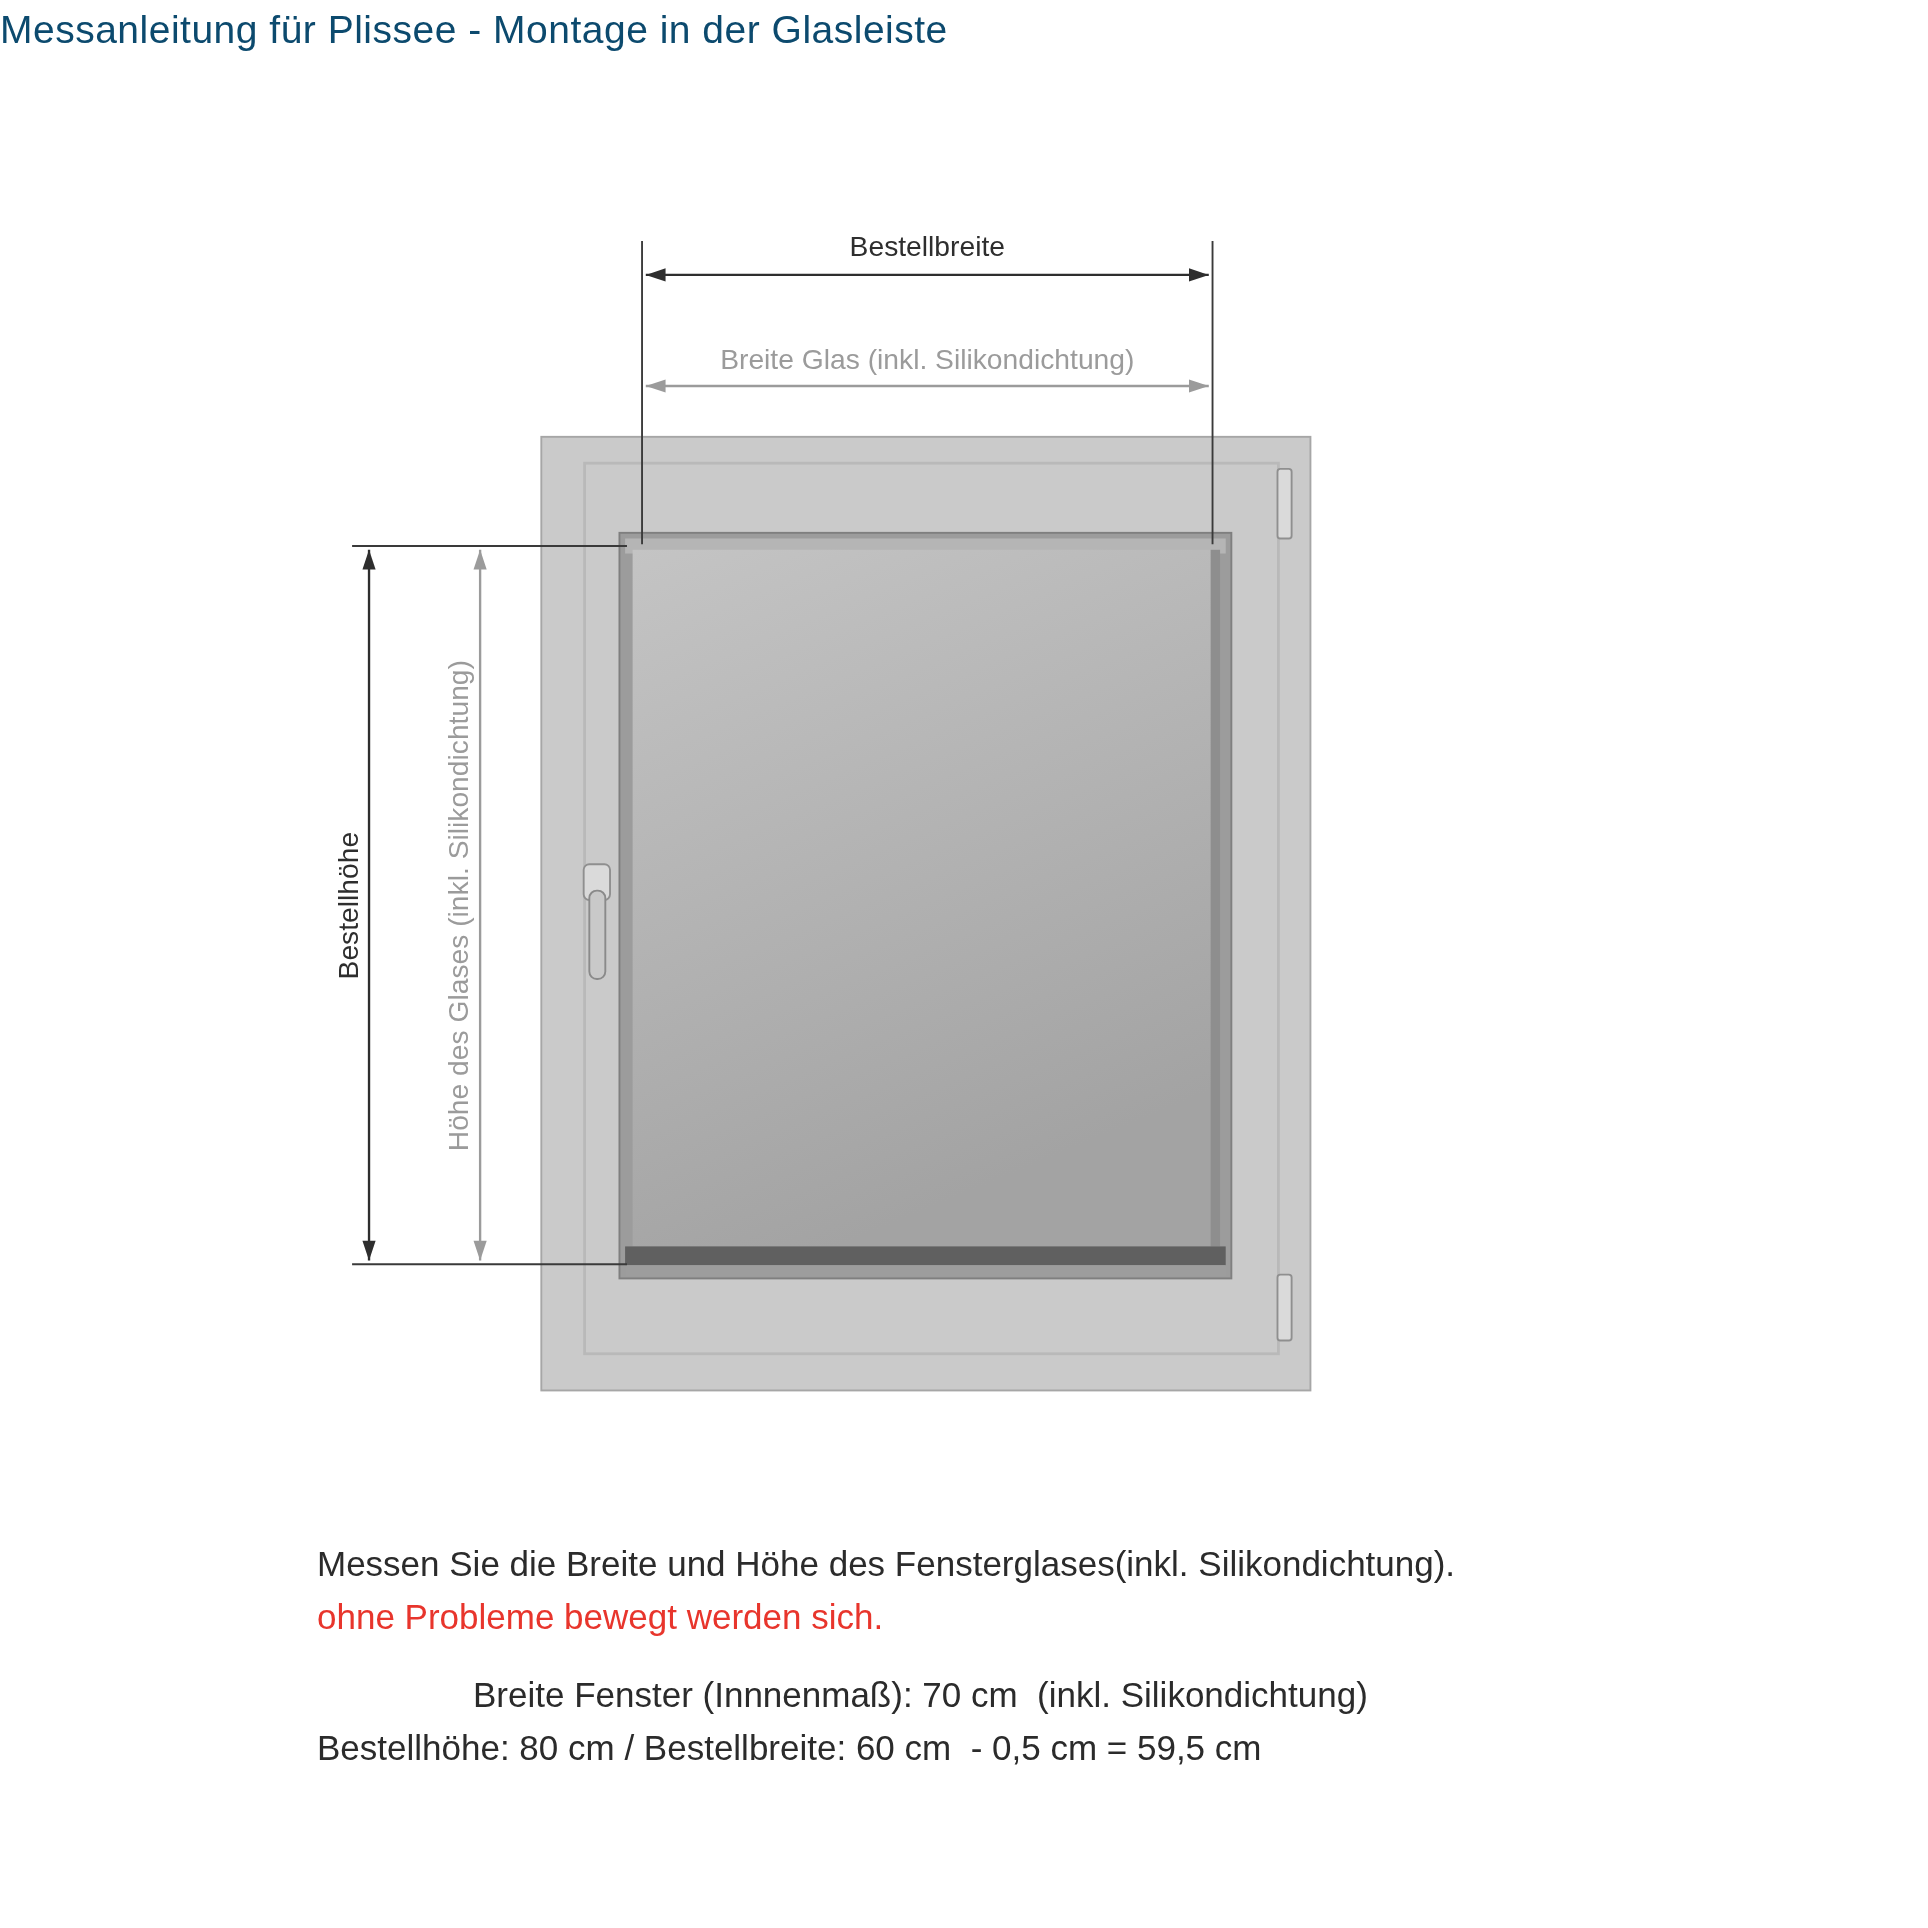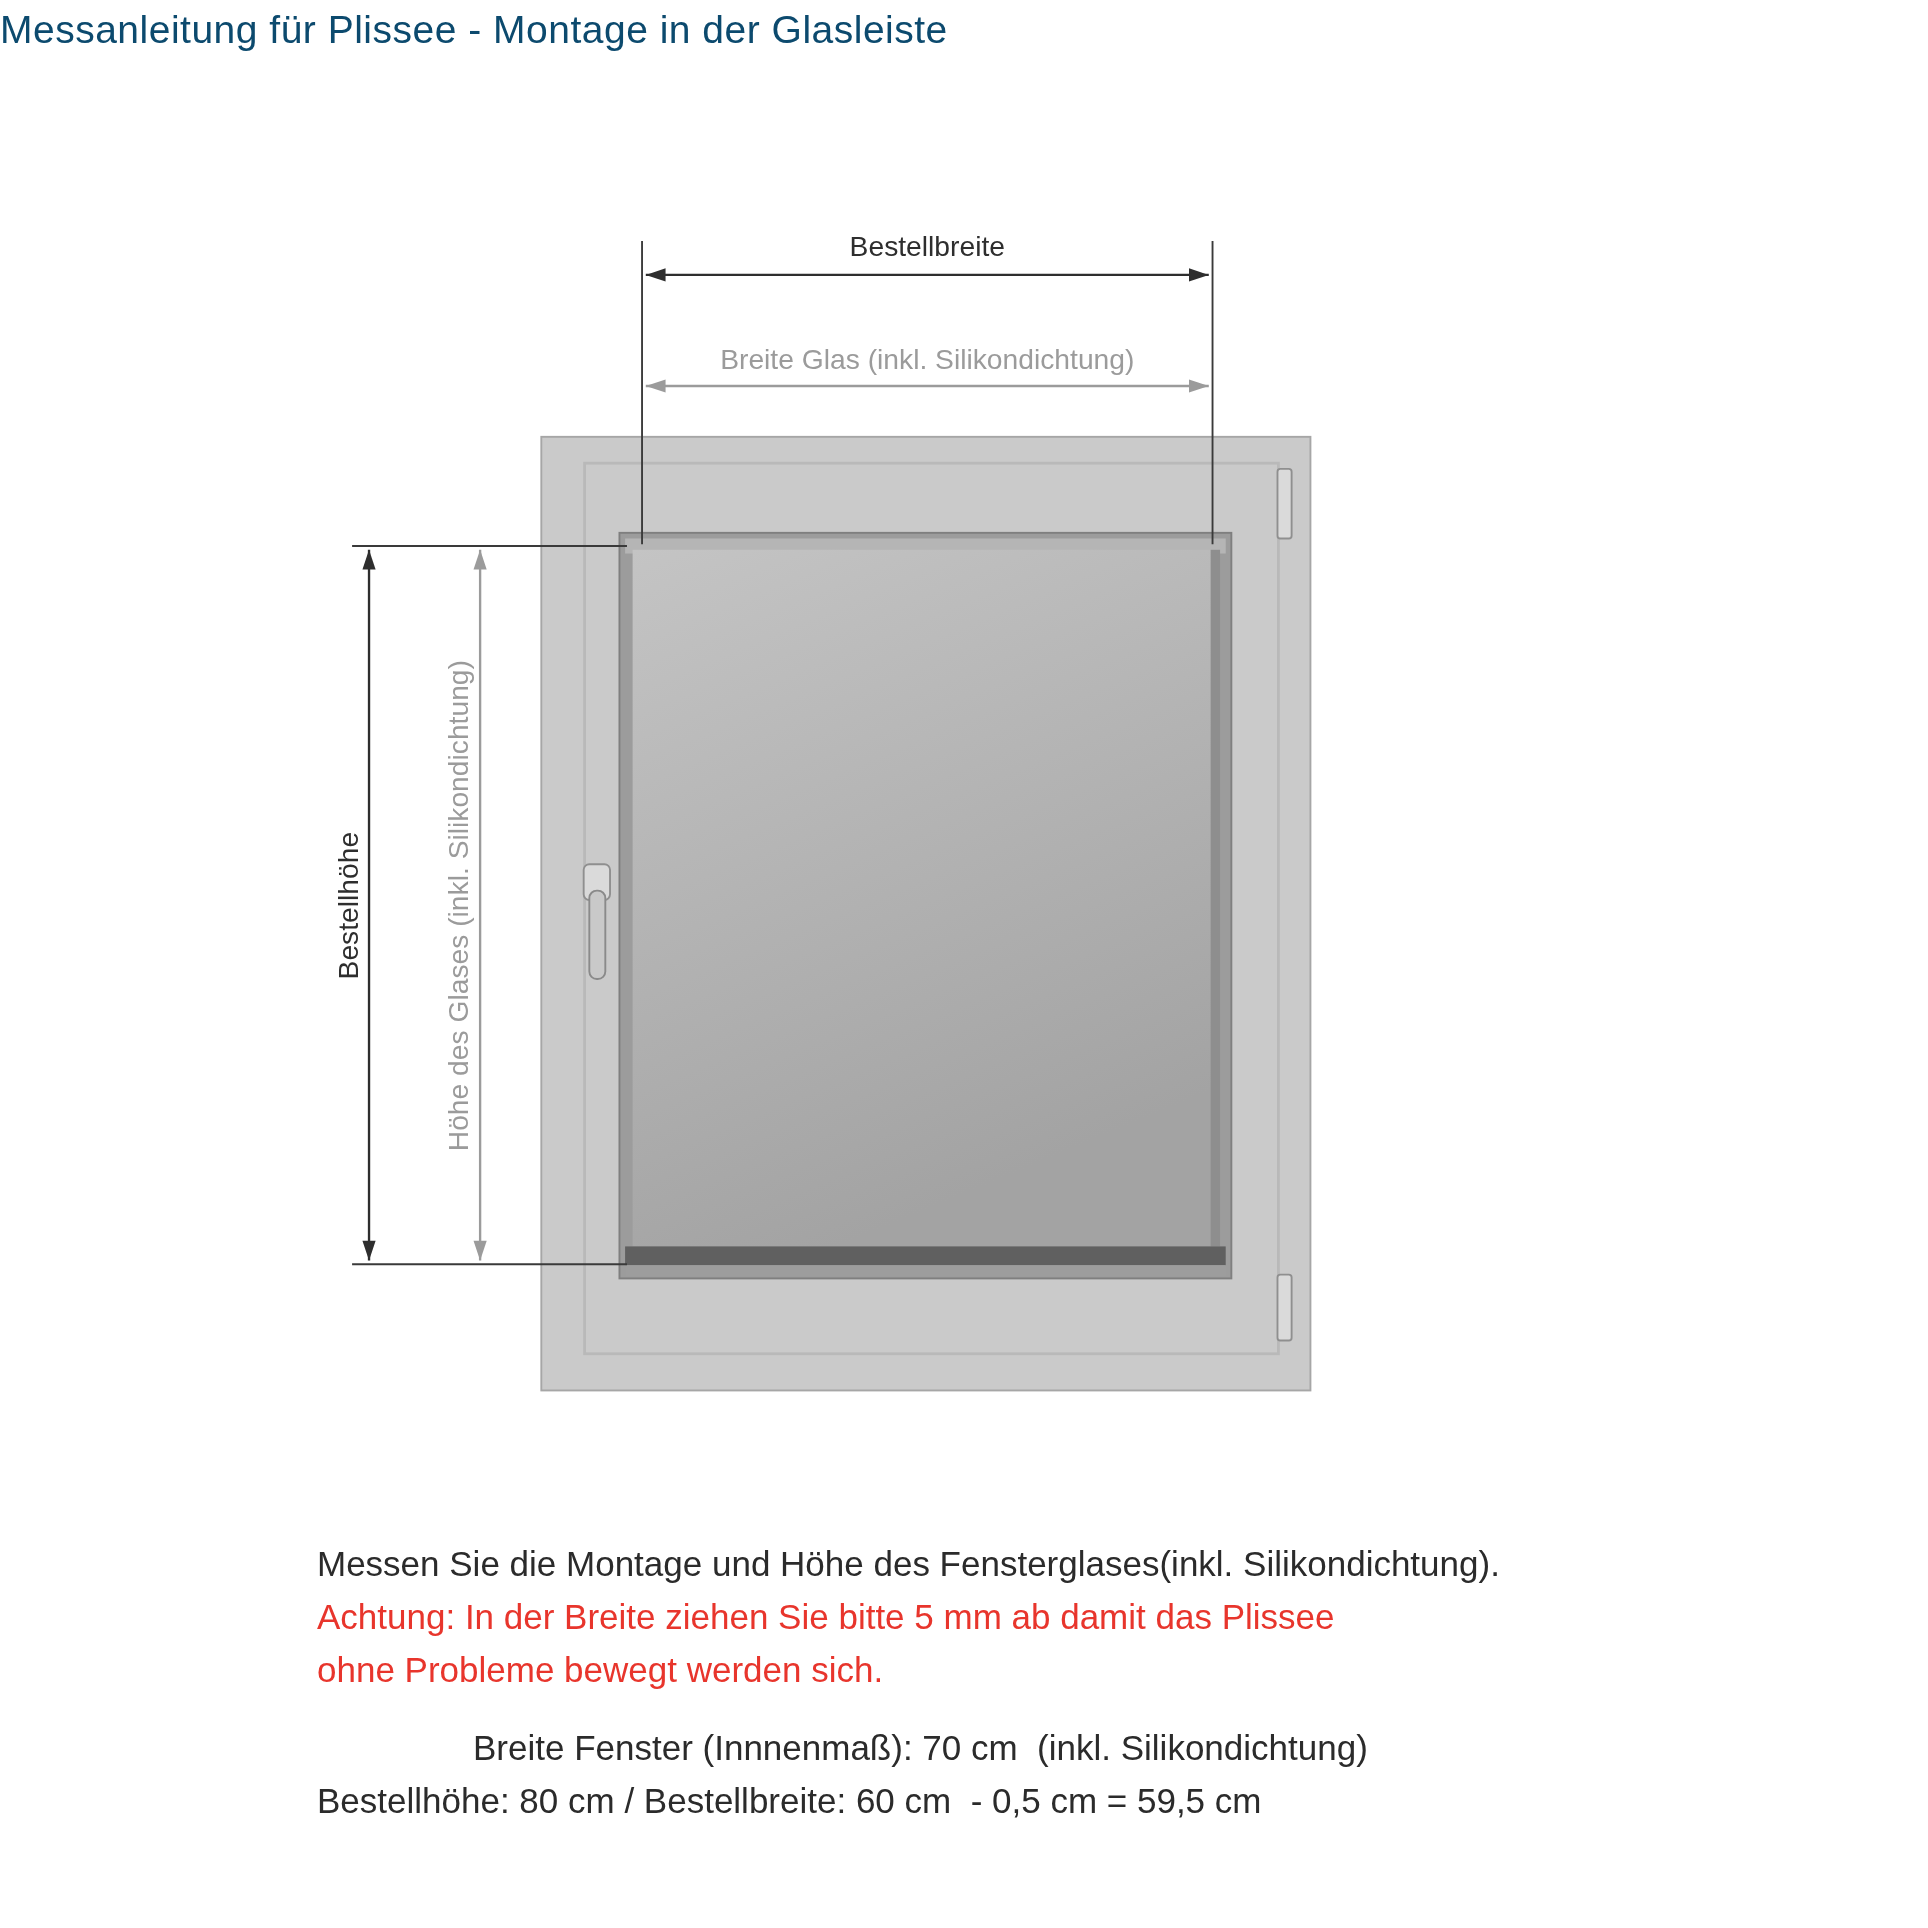--- a/index.html
+++ b/index.html
@@ -91,22 +91,21 @@
     <line class="dim-black" x1="392" y1="584" x2="392" y2="1339" marker-start="url(#ah-black)" marker-end="url(#ah-black)"></line>
     <line class="dim-gray" x1="510" y1="584" x2="510" y2="1339" marker-start="url(#ah-gray)" marker-end="url(#ah-gray)"></line>
 
     <text class="dim-text black" x="985" y="272" text-anchor="middle">Bestellbreite</text>
     <text class="dim-text gray" x="985" y="392" text-anchor="middle">Breite Glas (inkl. Silikondichtung)</text>
     <text class="dim-text black" x="380" y="962" text-anchor="middle" transform="rotate(-90 380 962)">Bestellhöhe</text>
     <text class="dim-text gray" x="497" y="962" text-anchor="middle" transform="rotate(-90 497 962)">Höhe des Glases (inkl. Silikondichtung)</text>
   </svg>
 
   <div class="instructions">
-    <p>Messen Sie die Montage und Höhe des Fensterglases(inkl. Silikondichtung).</p>
-    <p class="warning">Achtung: In der Breite ziehen Sie bitte 5 mm ab damit das Plissee</p>
+    <p>Messen Sie die Breite und Höhe des Fensterglases(inkl. Silikondichtung).</p>
     <p class="warning">ohne Probleme bewegt werden sich.</p>
     <div class="gap"></div>
     <p class="indent">Breite Fenster (Innnenmaß): 70 cm  (inkl. Silikondichtung)</p>
     <p>Bestellhöhe: 80 cm / Bestellbreite: 60 cm  - 0,5 cm = 59,5 cm</p>
   </div>
 
 </div>
 
 
 </body></html>

